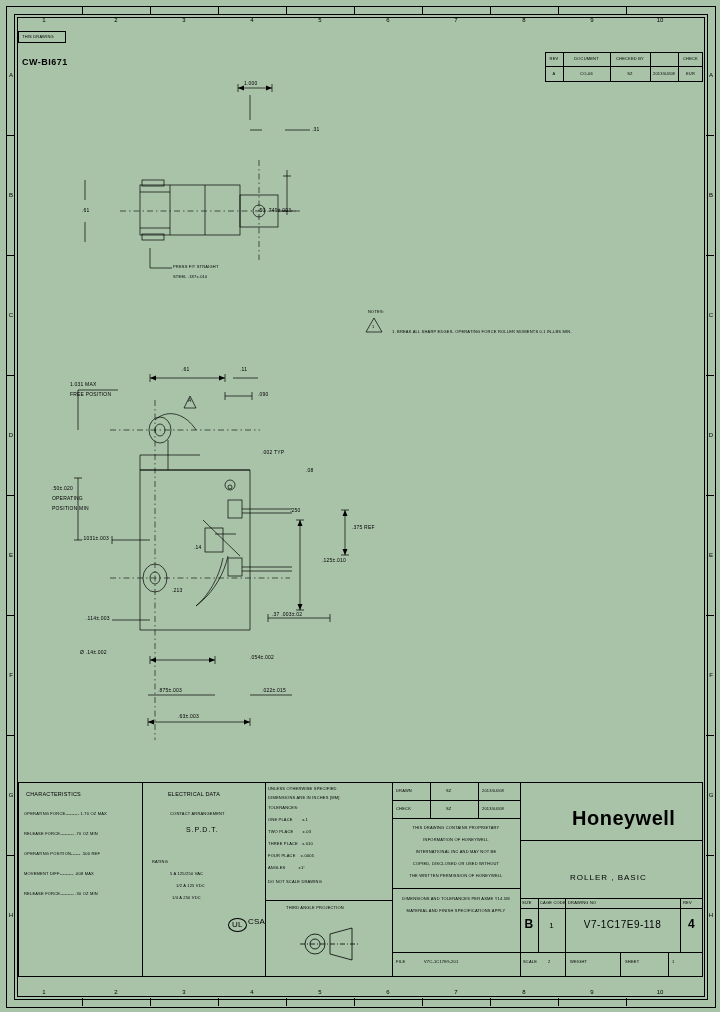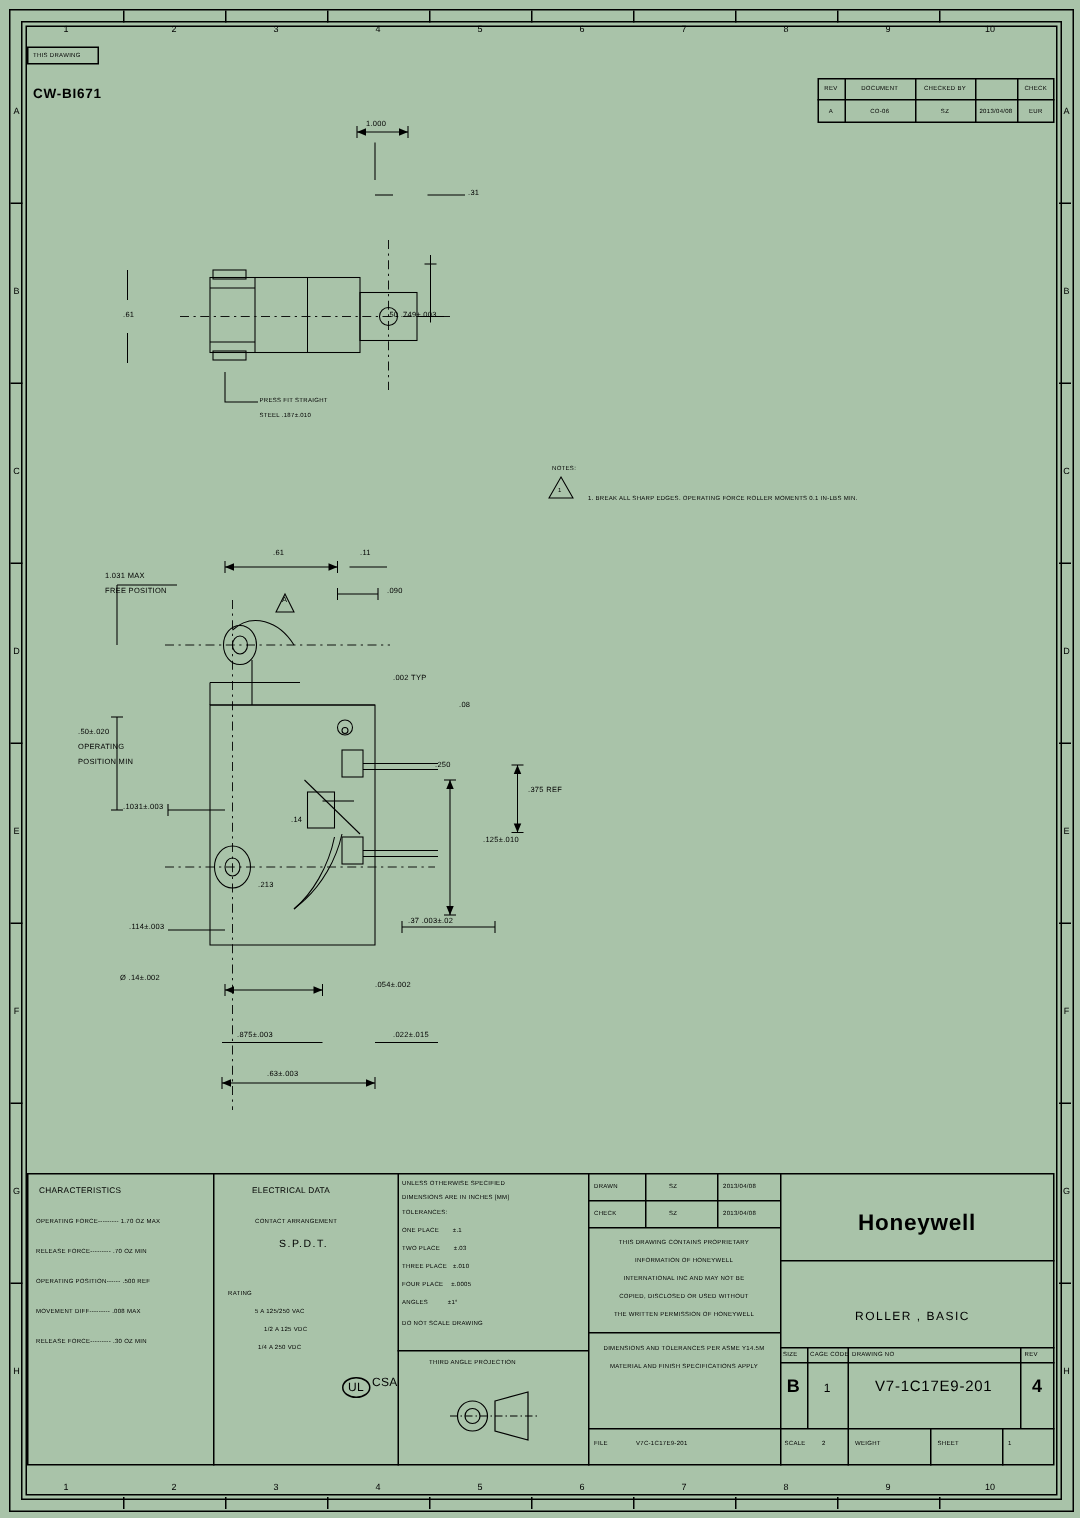--- a/index.html
+++ b/index.html
@@ -350,34 +350,34 @@
   <div class="ln h" style="left:392px;top:888px;width:128px;"></div>
   <div class="t tiny c" style="left:393px;top:897px;width:126px;">DIMENSIONS AND TOLERANCES PER ASME Y14.5M</div>
   <div class="t tiny c" style="left:393px;top:909px;width:126px;">MATERIAL AND FINISH SPECIFICATIONS APPLY</div>
   <div class="ln h" style="left:392px;top:952px;width:128px;"></div>
   <div class="t tiny" style="left:396px;top:960px;">FILE</div>
   <div class="t tiny" style="left:424px;top:960px;">V7C-1C17E9-201</div>
 
   <div class="ln h" style="left:520px;top:840px;width:183px;"></div>
   <div class="ln h" style="left:520px;top:898px;width:183px;"></div>
   <div class="ln h" style="left:520px;top:952px;width:183px;"></div>
-  <div class="t" style="left:572px;top:808px;font-size:15px;font-weight:bold;letter-spacing:.5px;">Honeywell</div>
+  <div class="t" style="left:572px;top:808px;font-size:20px;font-weight:bold;letter-spacing:.5px;">Honeywell</div>
   <div class="t" style="left:570px;top:874px;font-size:8px;letter-spacing:1px;">ROLLER , BASIC</div>
 
   <div class="ln v" style="left:538px;top:898px;height:54px;"></div>
   <div class="ln v" style="left:565px;top:898px;height:54px;"></div>
   <div class="ln v" style="left:680px;top:898px;height:54px;"></div>
   <div class="ln h" style="left:520px;top:908px;width:183px;"></div>
   <div class="t tiny" style="left:522px;top:901px;">SIZE</div>
   <div class="t tiny" style="left:540px;top:901px;">CAGE CODE</div>
   <div class="t tiny" style="left:568px;top:901px;">DRAWING NO</div>
   <div class="t tiny" style="left:683px;top:901px;">REV</div>
   <div class="t c" style="left:520px;top:918px;width:18px;font-size:12px;font-weight:bold;">B</div>
   <div class="t c" style="left:538px;top:922px;width:27px;font-size:8px;">1</div>
-  <div class="t c" style="left:565px;top:920px;width:115px;font-size:10px;letter-spacing:.5px;">V7-1C17E9-201</div>
+  <div class="t c" style="left:565px;top:920px;width:115px;font-size:10px;letter-spacing:.5px;">V7-1C17E9-118</div>
   <div class="t c" style="left:680px;top:918px;width:23px;font-size:12px;font-weight:bold;">4</div>
 
   <div class="ln v" style="left:565px;top:952px;height:25px;"></div>
   <div class="ln v" style="left:620px;top:952px;height:25px;"></div>
   <div class="ln v" style="left:668px;top:952px;height:25px;"></div>
   <div class="t tiny" style="left:523px;top:960px;">SCALE</div>
   <div class="t tiny" style="left:548px;top:960px;">2</div>
   <div class="t tiny" style="left:570px;top:960px;">WEIGHT</div>
   <div class="t tiny" style="left:625px;top:960px;">SHEET</div>
   <div class="t tiny" style="left:672px;top:960px;">1</div>

